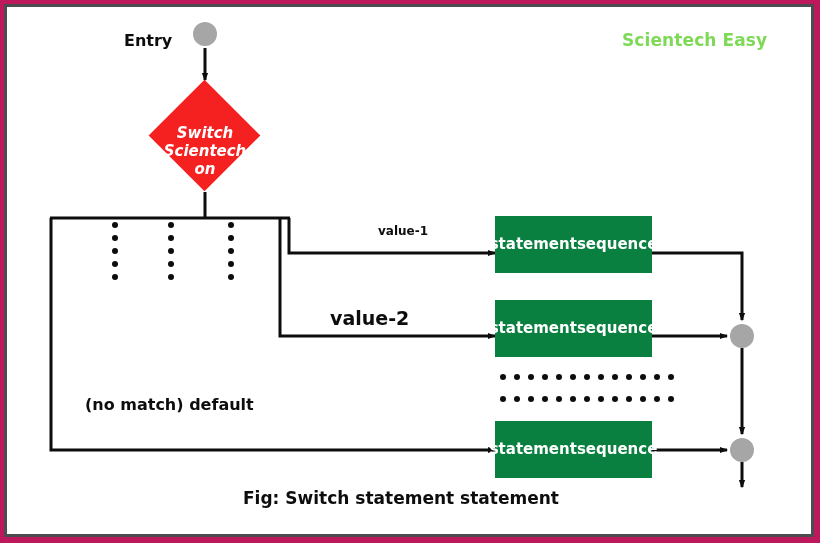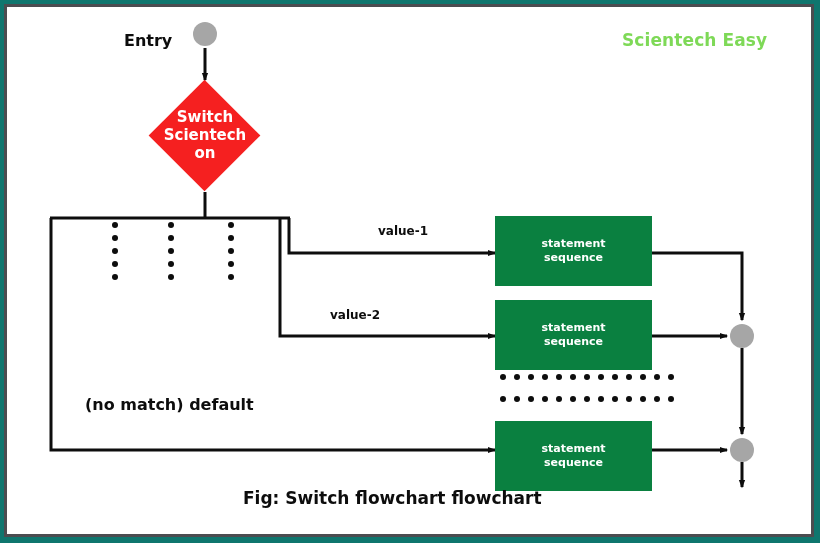--- a/index.html
+++ b/index.html
@@ -7,21 +7,21 @@
     padding: 0;
     background: #ffffff;
   }
   body {
     font-family: "DejaVu Sans", "Liberation Sans", sans-serif;
   }
   #canvas {
     position: relative;
     width: 820px;
     height: 543px;
-    background: #0f766e;
+    background: #be185d;
     overflow: hidden;
   }
   .frame {
     position: absolute;
     left: 4px;
     top: 4px;
     width: 810px;
     height: 533px;
     border: 3px solid #4c4c50;
     box-sizing: border-box;
@@ -63,45 +63,45 @@
     height: 79px;
     background: #f52020;
     transform: rotate(45deg);
     transform-origin: center;
     left: 16px;
     top: 16px;
   }
   .diamond-text {
     position: absolute;
     left: 0;
-    top: 0;
+    top: 16px;
     width: 112px;
     height: 112px;
     display: flex;
     flex-direction: column;
     align-items: center;
     justify-content: center;
     color: #ffffff;
     font-weight: bold;
     font-size: 15px;
     line-height: 1.18;
     text-align: center;
+    font-style: italic;
   }
   .stmt-box {
     position: absolute;
     width: 157px;
-    height: 70px;
+    height: 57px;
     background: #0a8040;
     display: flex;
-    flex-direction: column;
     align-items: center;
     justify-content: center;
     color: #ffffff;
     font-weight: bold;
-    font-size: 11px;
+    font-size: 15px;
     line-height: 1.25;
   }
   .dot-col {
     position: absolute;
     display: flex;
     flex-direction: column;
     align-items: center;
     gap: 7px;
   }
   .dot {
@@ -189,21 +189,21 @@
   </div>
   <div class="dot-col" style="left:228px; top:222px;">
     <span class="dot"></span>
     <span class="dot"></span>
     <span class="dot"></span>
     <span class="dot"></span>
     <span class="dot"></span>
   </div>
 
   <div class="label" style="left:333px; top:225px; font-size:12px;margin-left:45px;">value-1</div>
-  <div class="label" style="left:330px; top:309px; font-size:12px;">value-2</div>
+  <div class="label" style="left:330px; top:309px; font-size:19px;">value-2</div>
   <div class="label" style="left:85px; top:397px; font-size:16px;">(no match) default</div>
 
   <div class="stmt-box" style="left:495px; top:216px;">
     <span>statement</span>
     <span>sequence</span>
   </div>
   <div class="stmt-box" style="left:495px; top:300px;">
     <span>statement</span>
     <span>sequence</span>
   </div>
@@ -236,16 +236,16 @@
     <span class="dot"></span>
     <span class="dot"></span>
     <span class="dot"></span>
     <span class="dot"></span>
     <span class="dot"></span>
     <span class="dot"></span>
     <span class="dot"></span>
     <span class="dot"></span>
   </div>
 
-  <div class="label" style="left:243px; top:490px; font-size:17px;">Fig: Switch flowchart flowchart</div>
+  <div class="label" style="left:243px; top:490px; font-size:17px;">Fig: Switch statement statement</div>
 
 
 </div>
 
 </body></html>

